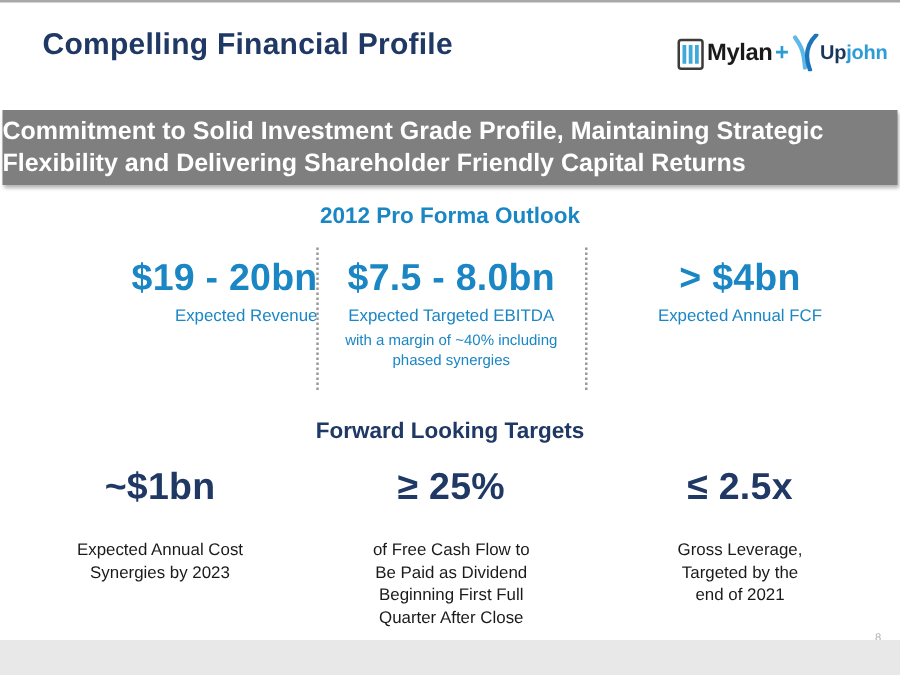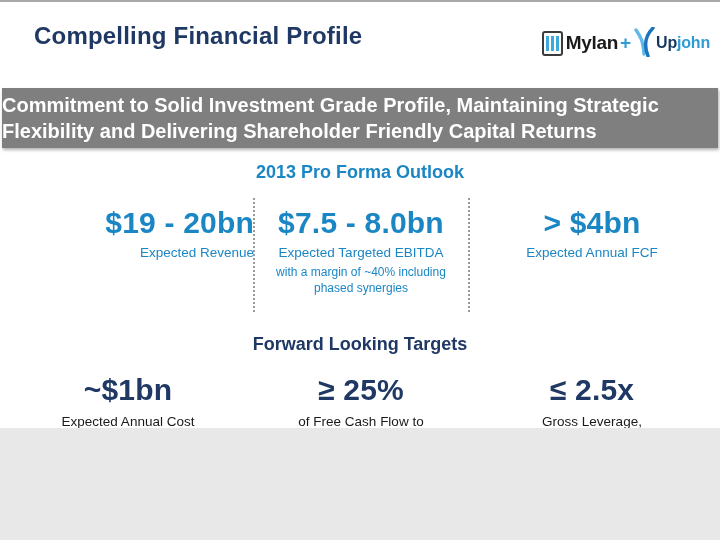--- a/index.html
+++ b/index.html
@@ -1,17 +1,17 @@
 <!DOCTYPE html>
 <html style="--navy: #1F3864; --blue: #1B86C4; --banner-gray: #7F7F7F; --text-dark: #1A1A1A; --divider-gray: #9A9A9A; --page-num: #B3B3B3; --logo-bar-blue: #3FA9DC; --logo-plus-blue: #2E9BD6; --swoosh-light: #5FB9E8; --swoosh-dark: #1C75BC; --upjohn-dark: #17365D;"><head>
 <meta charset="utf-8">
 <style>
   html,body{margin:0;padding:0;background:#e8e8e8;}
   .slide{
-    position:relative;width:720px;height:428px;background:#ffffff;overflow:hidden;
+    position:relative;width:720px;height:512px;background:#ffffff;overflow:hidden;
     font-family:"Liberation Sans","DejaVu Sans",sans-serif;
     -webkit-font-smoothing:antialiased;
   }
   .top-line{position:absolute;top:0;left:0;width:720px;height:2px;background:#a8a8a8;}
   .title{
     position:absolute;left:34px;top:22px;margin:0;
     font-size:24px;font-weight:bold;color:var(--navy,#1F3864);letter-spacing:.2px;
   }
   
   .logo{position:absolute;top:27px;right:10px;display:flex;align-items:center;height:32px;}
@@ -48,21 +48,21 @@
   .o3{left:472px;top:205px;width:240px;}
   .t1{left:12px;top:372px;width:232px;}
   .t2{left:254px;top:372px;width:214px;}
   .t3{left:472px;top:372px;width:240px;}
   .val{font-size:30px;font-weight:bold;line-height:36px;letter-spacing:.2px;}
   .val-blue{color:var(--blue,#1B86C4);}
   .val-navy{color:var(--navy,#1F3864);}
   .lab{white-space:pre-line;}
   .lab-blue{font-size:13.5px;line-height:18px;color:var(--blue,#1B86C4);margin-top:3px;}
   .sub-blue{font-size:12px;line-height:15.5px;color:var(--blue,#1B86C4);margin-top:3px;white-space:pre-line;}
-  .lab-dark{font-size:13.5px;line-height:18px;color:var(--text-dark,#1A1A1A);margin-top:5px;}
+  .lab-dark{font-size:13.5px;line-height:18px;color:var(--text-dark,#1A1A1A);margin-top:23px;}
   
   .divider{position:absolute;top:198px;height:114px;width:0;border-left:2px dotted var(--divider-gray,#9A9A9A);}
   .dv1{left:253px;}
   .dv2{left:468px;}
   
   .notes{position:absolute;left:34px;top:508px;font-size:10px;line-height:14px;color:var(--text-dark,#1A1A1A);}
   .page-number{position:absolute;top:505px;right:15px;font-size:9px;color:var(--page-num,#B3B3B3);}
 </style>
 </head>
 <body>
@@ -83,21 +83,21 @@
     <svg class="swoosh" viewBox="0 0 24 30">
       <path class="sw-l" d="M4 3 C 9 10, 11 14, 12 27"></path>
       <path class="sw-d" d="M21 1 C 13 9, 12 19, 16 29"></path>
     </svg>
     <span class="u-word"><span class="u-up">Up</span><span class="u-john">john</span></span>
   </div>
 
   <div class="banner">Commitment to Solid Investment Grade Profile, Maintaining Strategic
 Flexibility and Delivering Shareholder Friendly Capital Returns</div>
 
-  <div class="heading heading-blue">2013 Pro Forma Outlook</div>
+  <div class="heading heading-blue">2012 Pro Forma Outlook</div>
 
   <div class="col o1">
     <div class="val val-blue">$19 - 20bn</div>
     <div class="lab lab-blue">Expected Revenue</div>
   </div>
 
   <div class="divider dv1"></div>
 
   <div class="col o2">
     <div class="val val-blue">$7.5 - 8.0bn</div>

